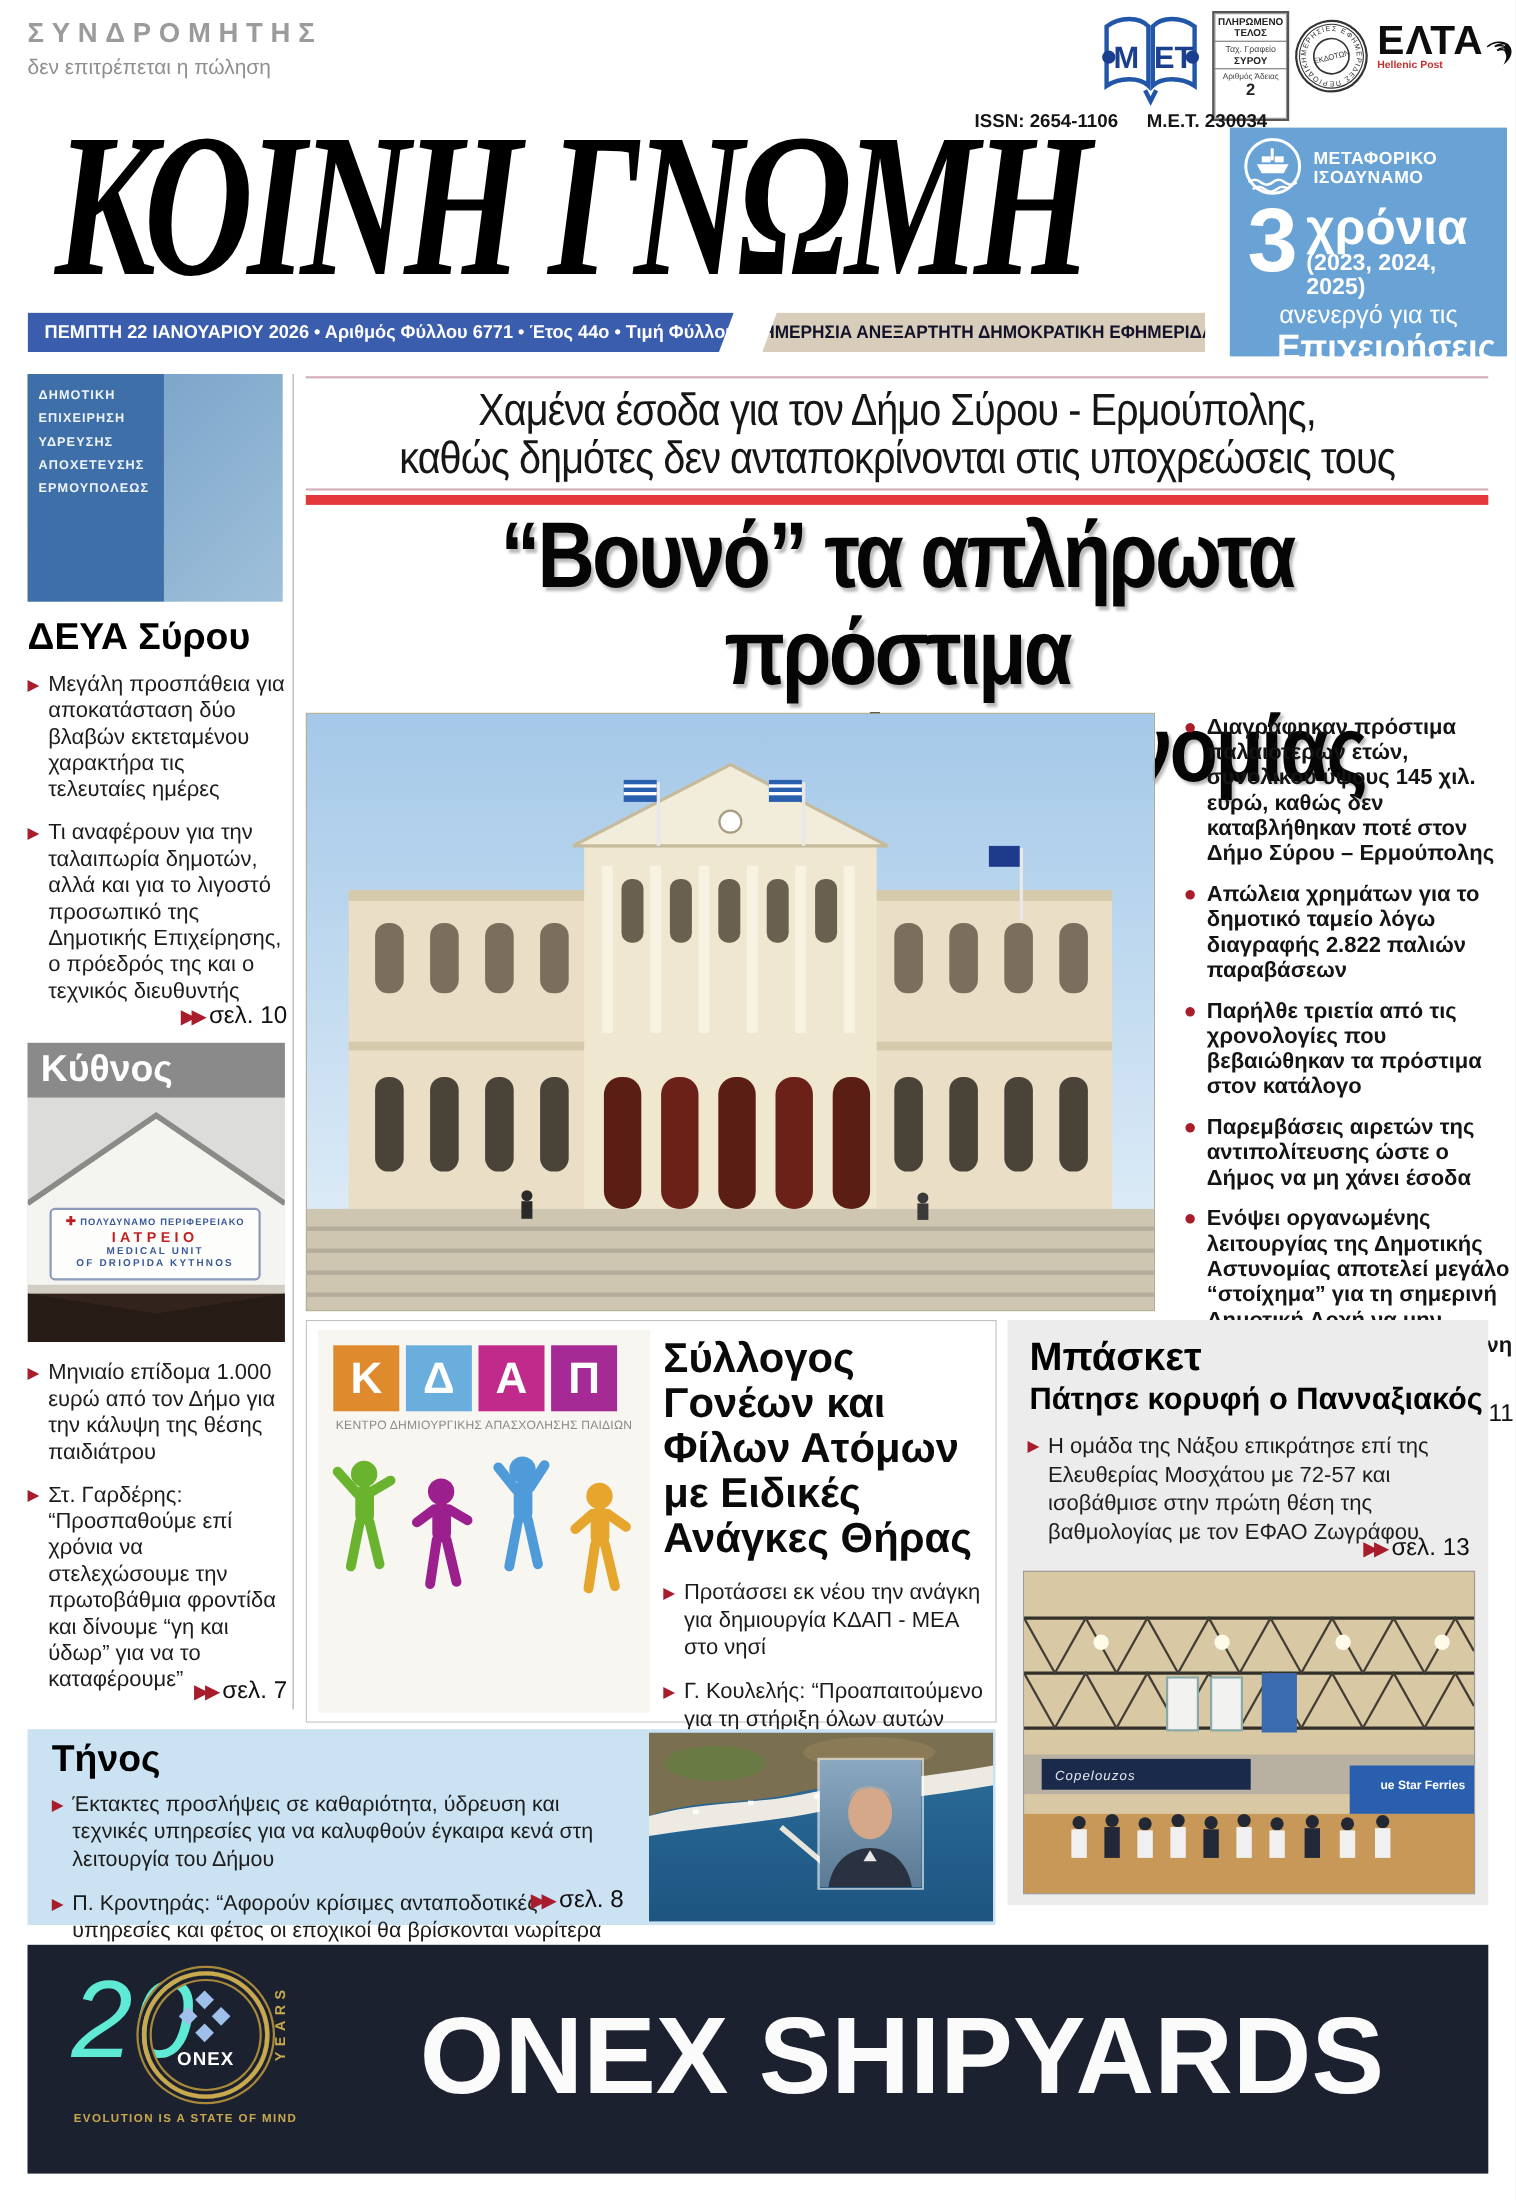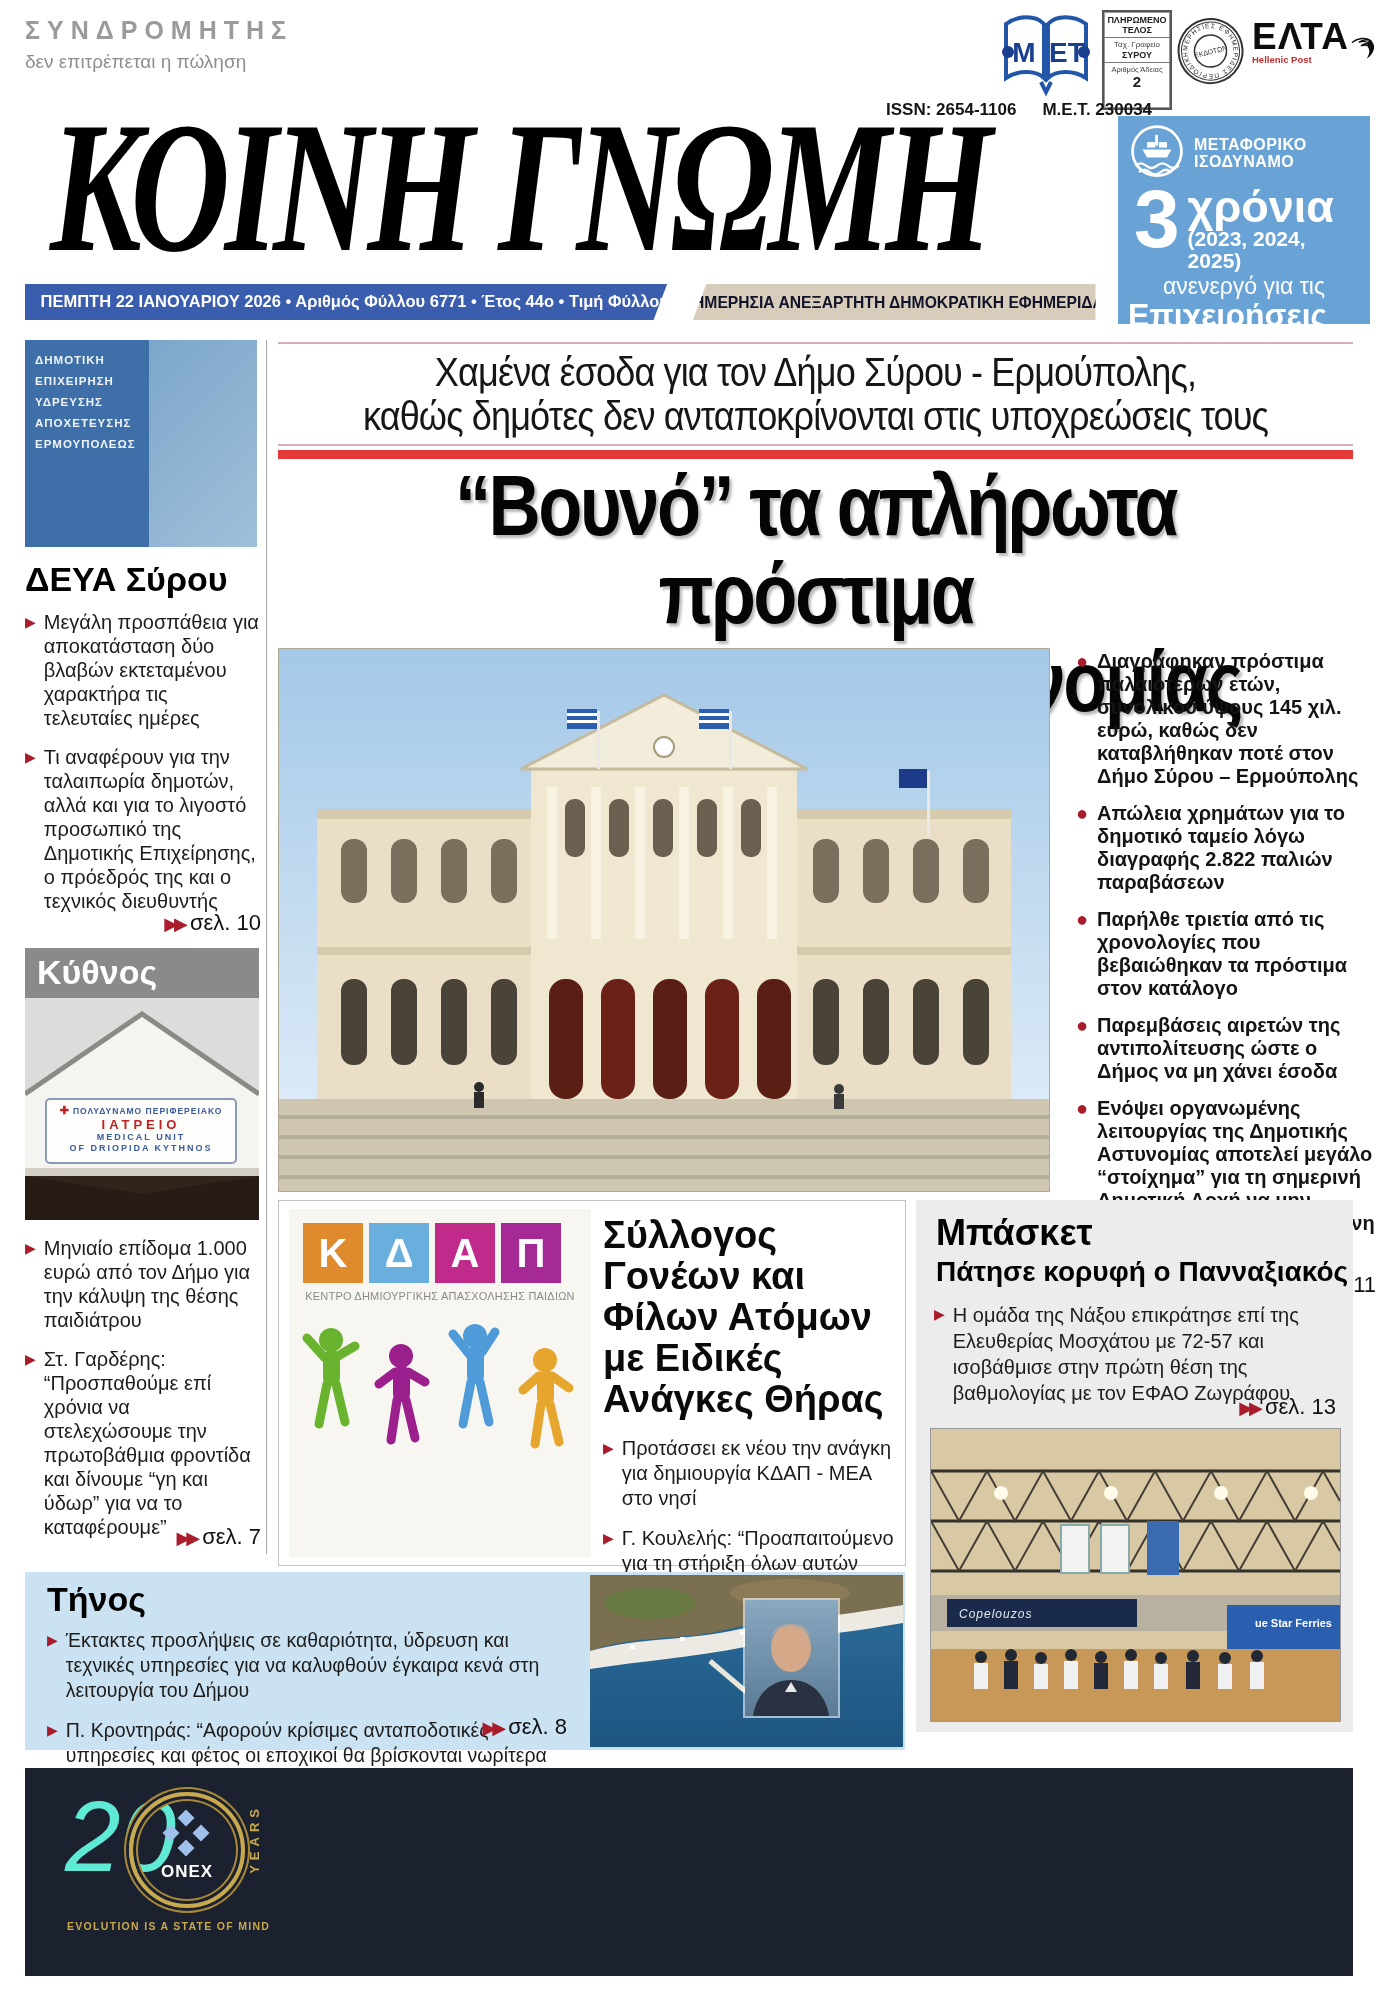--- a/index.html
+++ b/index.html
@@ -35,21 +35,21 @@
 
   
   #badge{left:1118px;top:116px;width:252px;height:208px;background:#69a3d6;color:#fff;box-sizing:border-box;padding:8px 10px 6px;}
   #badge .top{display:flex;align-items:center;gap:8px;}
   #badge .lbl div{font-size:16px;font-weight:800;line-height:17px;letter-spacing:.5px;}
   #badge .years{display:flex;align-items:flex-start;gap:8px;margin:2px 0 2px 6px;}
   #badge .n3{font-size:82px;font-weight:900;line-height:70px;}
   #badge .yw{font-size:45px;font-weight:800;line-height:42px;margin-top:2px;}
   #badge .yr{font-size:21px;font-weight:bold;line-height:22px;}
   #badge .st1{font-size:23px;text-align:center;line-height:25px;}
-  #badge .st2{font-size:32px;font-weight:800;text-align:left;line-height:33px;}
+  #badge .st2{font-size:32px;font-weight:800;text-align:right;line-height:33px;}
 
   
   #datebar{left:25px;top:284px;width:1092px;height:36px;}
   #db-left{position:absolute;left:0;top:0;width:662px;height:36px;background:#3a5dad;
            clip-path:polygon(0 0,100% 0,calc(100% - 14px) 100%,0 100%);color:#fff;
            font-size:17px;font-weight:bold;line-height:36px;padding-left:16px;box-sizing:border-box;
            transform:scaleX(.97);transform-origin:left;white-space:nowrap;}
   #db-right{position:absolute;left:668px;top:0;width:424px;height:36px;background:#d7cdba;
             clip-path:polygon(14px 0,100% 0,100% 100%,0 100%);color:#12122a;
             font-size:16.5px;font-weight:800;line-height:36px;text-align:center;
@@ -614,15 +614,16 @@
       <div id="onex-ring">
         <span class="dmd d1"></span>
         <span class="dmd d2"></span>
         <span class="dmd d3"></span>
         <span class="dmd d4"></span>
         <div id="onex-brand">ONEX</div>
       </div>
       <div id="onex-years">YEARS</div>
       <div id="onex-tag">EVOLUTION IS A STATE OF MIND</div>
     </div>
+    <div id="onex-text">ONEX SHIPYARDS</div>
   </div>
 
 </div>
 
 </body></html>

